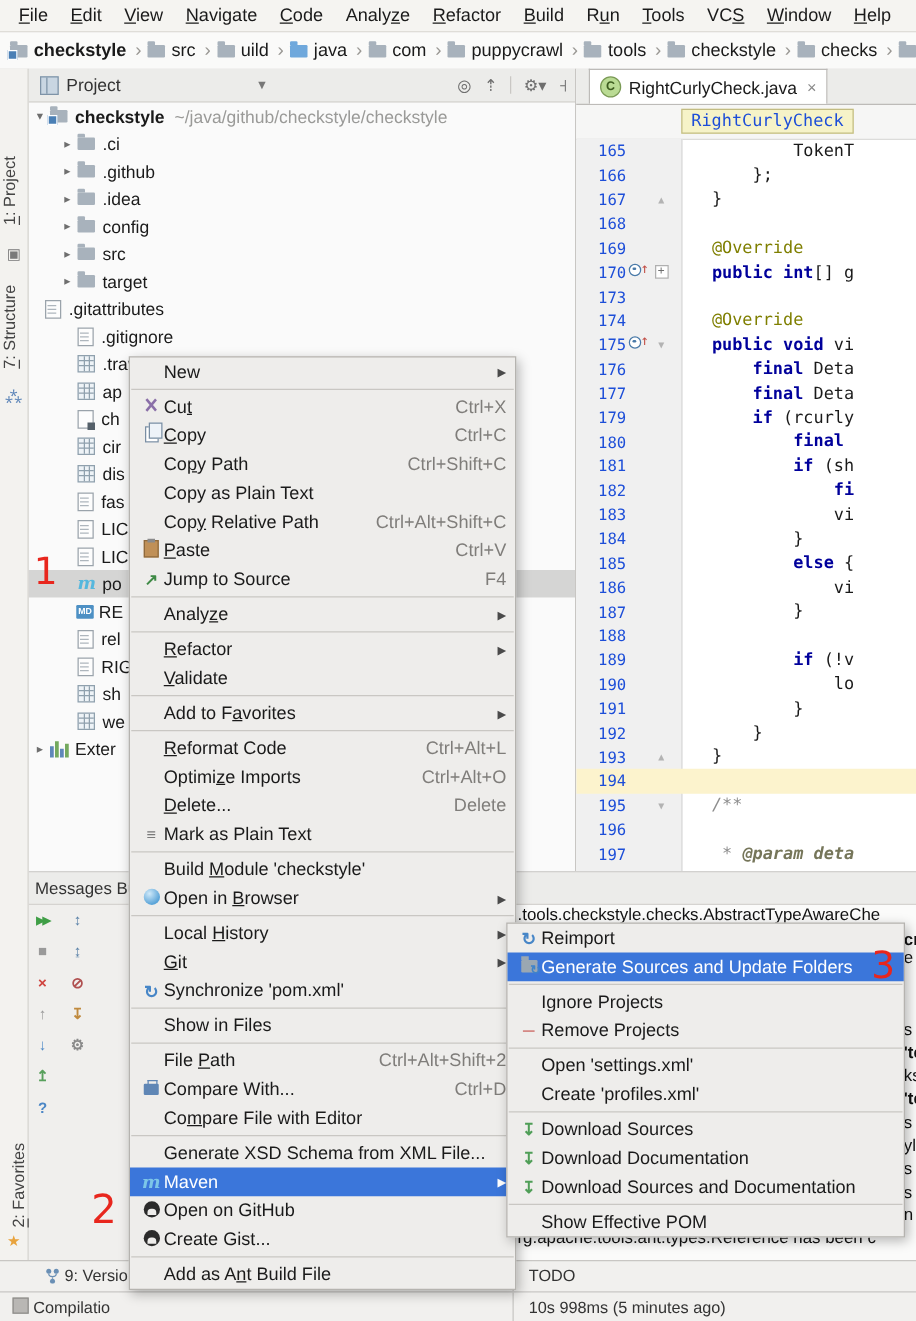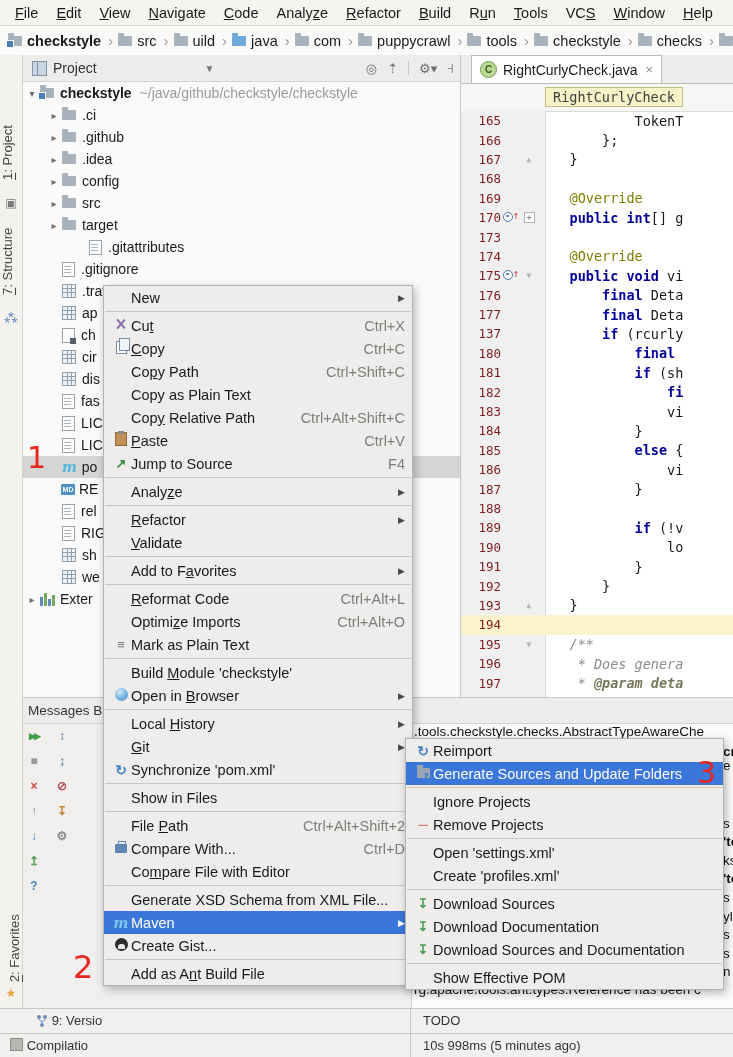--- a/index.html
+++ b/index.html
@@ -53,26 +53,26 @@
   .ic-extlib i:nth-child(2){height:13px;background:#74a95e}
   .ic-extlib i:nth-child(3){height:7px}
   .ic-extlib i:nth-child(4){height:11px;background:#74a95e}
   
   .editor{position:absolute;left:460px;top:55px;right:0;bottom:360px;background:#fff;border-left:1px solid #c8c6c3}
   .tabbar{height:28px;background:#ececea;border-bottom:1px solid #bdbbb8;display:flex;align-items:flex-end;padding-left:10px}
   .tab{height:27px;background:#ffffff;border:1px solid #bdbbb8;border-bottom:none;display:flex;align-items:center;gap:6px;padding:0 8px;font-size:14px}
   .ic-class{width:15px;height:15px;border-radius:50%;background:#badb94;border:1px solid #7a9a55;color:#3d5c1f;font-size:10px;font-weight:bold;text-align:center;line-height:15px;flex:none}
   .tab-close{color:#8a8a8a;font-size:13px;margin-left:2px}
   .chipbar{height:27px;background:#f6f6f5;border-bottom:1px solid #dcdcda;position:relative}
-  .chip{position:absolute;left:84px;top:3px;height:18px;line-height:18px;padding:0 7px;background:#f6f3c8;border:1px solid #c2bc83;font-family:"DejaVu Sans Mono",monospace;font-size:13.5px;color:#404040}
+  .chip{position:absolute;left:84px;top:3px;height:18px;line-height:18px;padding:0 7px;background:#f6f3c8;border:1px solid #c2bc83;font-family:"DejaVu Sans Mono",monospace;font-size:13.5px;color:#1d4ed8}
   .codewrap{position:absolute;left:0;right:0;top:56px;bottom:0;overflow:hidden}
   .gutterbg{position:absolute;left:0;top:0;bottom:0;width:84px;background:#f0f0f0;border-right:1px solid #d9d9d9}
   .cl{position:relative;height:19.4px;display:flex;align-items:center;font-family:"DejaVu Sans Mono",monospace;font-size:13.5px}
   .cl.caret{background:#fcf3cd}
-  .ln{width:40px;flex:none;text-align:right;color:#7f1d1d;font-size:12.5px}
+  .ln{width:40px;flex:none;text-align:right;color:#1d4ed8;font-size:12.5px}
   .mark{width:20px;flex:none;text-align:center;position:relative}
   .fold{width:16px;flex:none;text-align:center;color:#b3b3b3;font-size:8px}
   .fold .box{display:inline-block;width:9px;height:9px;border:1px solid #b0b0b0;background:#fff;line-height:8px;font-size:9px;color:#6e6e6e}
   .ct{margin:0;white-space:pre;flex:1}
   .ct .k{color:#00009b;font-weight:bold}
   .ct .a{color:#7f7f00}
   .ct .c{color:#8c8c8c;font-style:italic}
   .ct .cb{color:#76765a;font-style:italic;font-weight:bold}
   .ovr{display:inline-block;position:relative;width:16px;height:12px}
   .ovr .dot{position:absolute;left:0;top:1px;width:8px;height:8px;border:1.5px solid #4a7aa8;border-radius:50%;background:#fff}
@@ -253,21 +253,21 @@
       <div class="trow" style="padding-left: 26px;">
         <span class="t-arrow">▸</span>
         <span class="fld" style="margin: 0px 6px 0px 2px;"></span>
         <span class="t-label">src</span>
       </div>
       <div class="trow" style="padding-left: 26px;">
         <span class="t-arrow">▸</span>
         <span class="fld" style="margin: 0px 6px 0px 2px;"></span>
         <span class="t-label">target</span>
       </div>
-      <div class="trow" style="padding-left: 26px; margin-left: 27px;">
+      <div class="trow" style="">
         <span class="t-arrow"></span>
         <span class="ic-ftext" style="margin: 0px 6px 0px 2px;"></span>
         <span class="t-label">.gitattributes</span>
       </div>
       <div class="trow" style="padding-left: 26px;">
         <span class="t-arrow"></span>
         <span class="ic-ftext" style="margin: 0px 6px 0px 2px;"></span>
         <span class="t-label">.gitignore</span>
       </div>
       <div class="trow" style="padding-left: 26px;">
@@ -427,21 +427,21 @@
           <span class="fold"></span>
           <pre class="ct"><span class="p">        </span><span class="k">final</span><span class="p"> Deta</span></pre>
         </div>
         <div class="cl">
           <span class="ln">177</span>
           <span class="mark"></span>
           <span class="fold"></span>
           <pre class="ct"><span class="p">        </span><span class="k">final</span><span class="p"> Deta</span></pre>
         </div>
         <div class="cl">
-          <span class="ln">137</span>
+          <span class="ln">179</span>
           <span class="mark"></span>
           <span class="fold"></span>
           <pre class="ct"><span class="p">        </span><span class="k">if</span><span class="p"> (rcurly</span></pre>
         </div>
         <div class="cl">
           <span class="ln">180</span>
           <span class="mark"></span>
           <span class="fold"></span>
           <pre class="ct"><span class="p">            </span><span class="k">final</span></pre>
         </div>
@@ -532,21 +532,20 @@
         <div class="cl">
           <span class="ln">195</span>
           <span class="mark"></span>
           <span class="fold">▼</span>
           <pre class="ct"><span class="p">    </span><span class="c">/**</span></pre>
         </div>
         <div class="cl">
           <span class="ln">196</span>
           <span class="mark"></span>
           <span class="fold"></span>
-          <pre class="ct"><span class="p">     </span><span class="c">* Does genera</span></pre>
         </div>
         <div class="cl">
           <span class="ln">197</span>
           <span class="mark"></span>
           <span class="fold"></span>
           <pre class="ct"><span class="p">     </span><span class="c">* </span><span class="cb">@param deta</span></pre>
         </div>
       </div>
   </div>
 </div>
@@ -686,20 +685,25 @@
       <span class="m-ico"></span>
       <span class="m-label"><u>R</u>eformat Code</span>
       <span class="m-short">Ctrl+Alt+L</span>
     </div>
     <div class="mrow">
       <span class="m-ico"></span>
       <span class="m-label">Optimi<u>z</u>e Imports</span>
       <span class="m-short">Ctrl+Alt+O</span>
     </div>
     <div class="mrow">
+      <span class="m-ico"></span>
+      <span class="m-label"><u>D</u>elete...</span>
+      <span class="m-short">Delete</span>
+    </div>
+    <div class="mrow">
       <span class="m-ico"><span class="ic-plain">≡</span></span>
       <span class="m-label">Mark as Plain Text</span>
     </div>
     <div class="msep"></div>
     <div class="mrow">
       <span class="m-ico"></span>
       <span class="m-label">Build <u>M</u>odule 'checkstyle'</span>
     </div>
     <div class="mrow">
       <span class="m-ico"><span class="ic-globe"></span></span>
@@ -746,20 +750,24 @@
       <span class="m-ico"></span>
       <span class="m-label">Generate XSD Schema from XML File...</span>
     </div>
     <div class="mrow sel">
       <span class="m-ico"><span class="ic-mvn">m</span></span>
       <span class="m-label">Maven</span>
       <span class="m-arrow">▶</span>
     </div>
     <div class="mrow">
       <span class="m-ico"><span class="ic-gh"></span></span>
+      <span class="m-label">Open on GitHub</span>
+    </div>
+    <div class="mrow">
+      <span class="m-ico"><span class="ic-gh"></span></span>
       <span class="m-label">Create Gist...</span>
     </div>
     <div class="msep"></div>
     <div class="mrow">
       <span class="m-ico"></span>
       <span class="m-label">Add as A<u>n</u>t Build File</span>
     </div>
   </div>
 <div class="menu sub" id="submenu">
     <div class="mrow">

